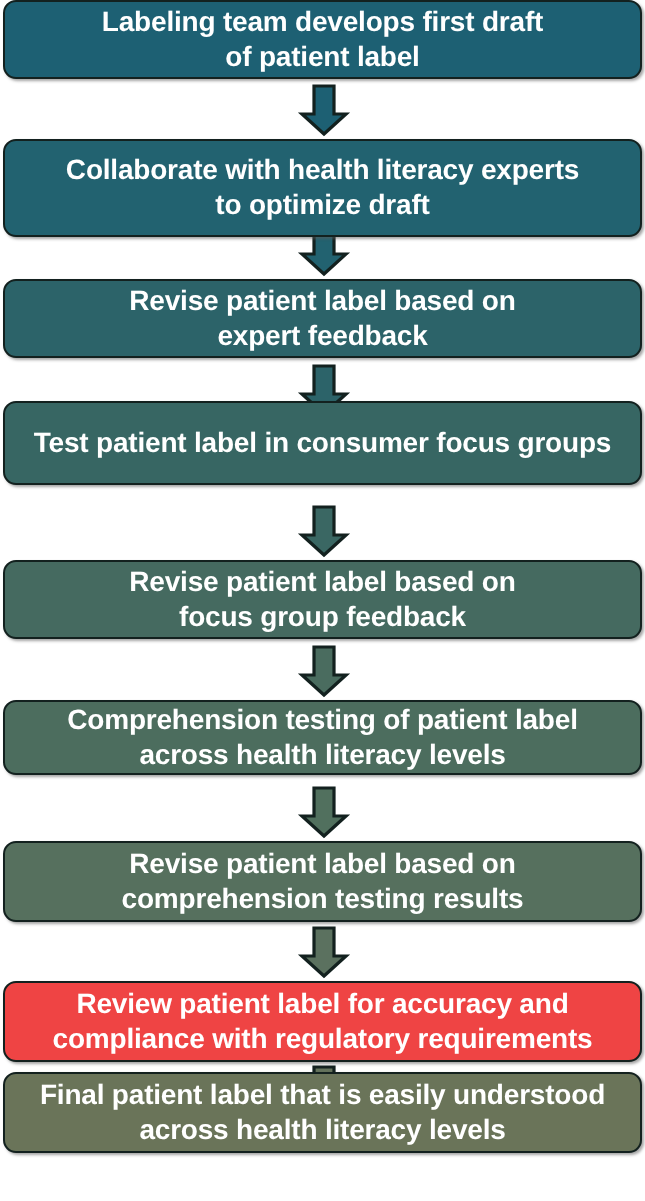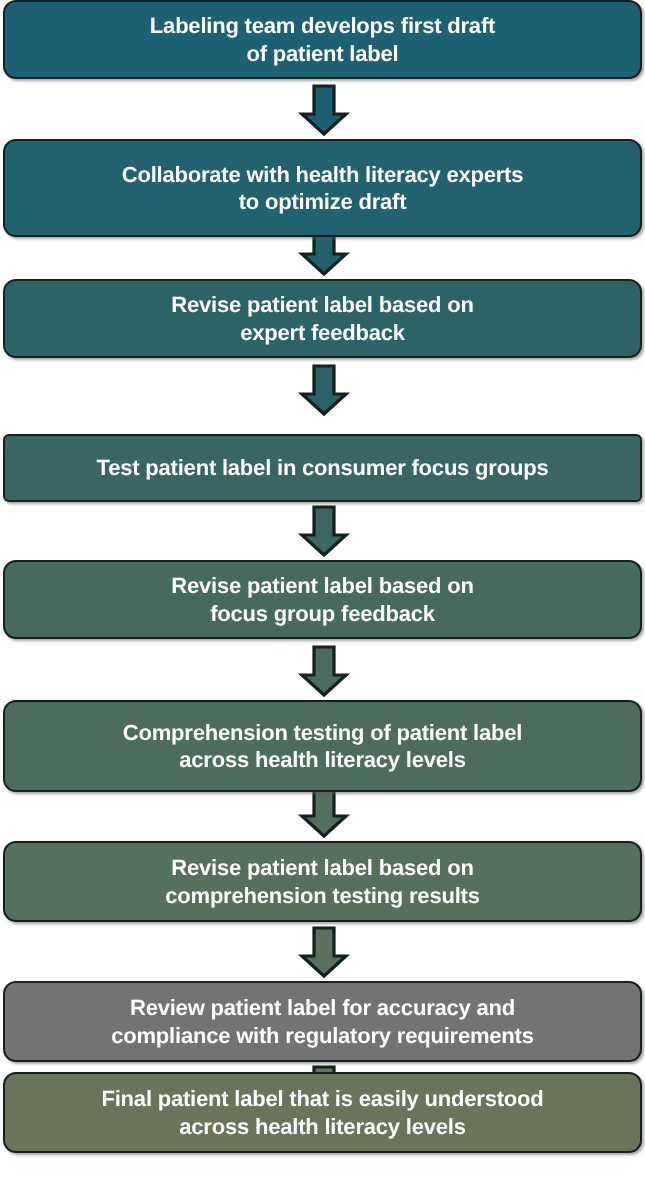--- a/index.html
+++ b/index.html
@@ -29,21 +29,21 @@
     width: 639px;
     box-sizing: border-box;
     border: 2px solid #13211f;
     border-radius: 13px;
     display: flex;
     align-items: center;
     justify-content: center;
     text-align: center;
     color: #ffffff;
     font-weight: bold;
-    font-size: 22px;
+    font-size: 28px;
     line-height: 1.24;
     letter-spacing: -0.2px;
     box-shadow: 2px 2px 3px rgba(90,90,90,0.55);
     padding: 0 10px;
     text-rendering: geometricPrecision;
   }
   .node .label {
     display: block;
     width: 100%;
     white-space: pre-line;
@@ -117,36 +117,36 @@
 of patient label</span>
     </div>
     <div class="node" style="top: 139px; height: 98px; background: rgb(34, 98, 112);">
       <span class="label">Collaborate with health literacy experts
 to optimize draft</span>
     </div>
     <div class="node" style="top: 279px; height: 79px; background: rgb(44, 99, 105);">
       <span class="label">Revise patient label based on
 expert feedback</span>
     </div>
-    <div class="node" style="top: 434px; height: 68px; background: rgb(55, 102, 99); border-radius: 6px;">
+    <div class="node" style="top: 401px; height: 84px; background: rgb(55, 102, 99);">
       <span class="label">Test patient label in consumer focus groups</span>
     </div>
     <div class="node" style="top: 560px; height: 79px; background: rgb(69, 106, 96);">
       <span class="label">Revise patient label based on
 focus group feedback</span>
     </div>
-    <div class="node" style="top: 700px; height: 92px; background: rgb(76, 109, 94);">
+    <div class="node" style="top: 700px; height: 75px; background: rgb(76, 109, 94);">
       <span class="label">Comprehension testing of patient label
 across health literacy levels</span>
     </div>
     <div class="node" style="top: 841px; height: 81px; background: rgb(86, 112, 94);">
       <span class="label">Revise patient label based on
 comprehension testing results</span>
     </div>
-    <div class="node" style="top: 981px; height: 81px; background: #737373;">
+    <div class="node" style="top: 981px; height: 81px; background: #ef4444;">
       <span class="label">Review patient label for accuracy and
 compliance with regulatory requirements</span>
     </div>
     <div class="node" style="top: 1072px; height: 81px; background: rgb(106, 116, 89);">
       <span class="label">Final patient label that is easily understood
 across health literacy levels</span>
     </div>
   </div>
 
 </body></html>

